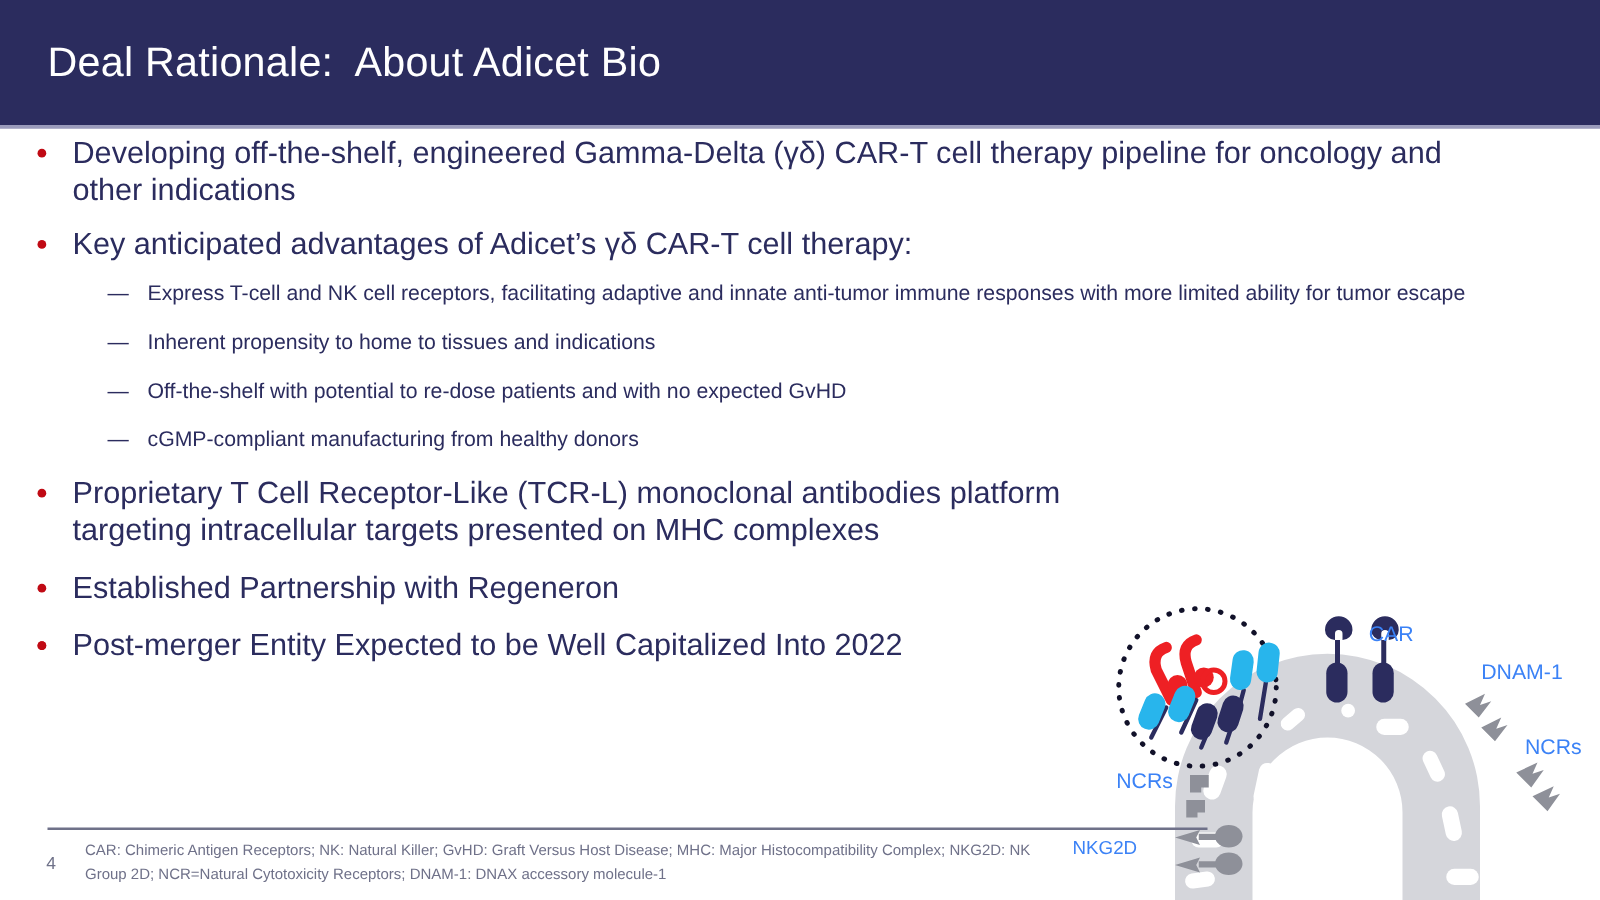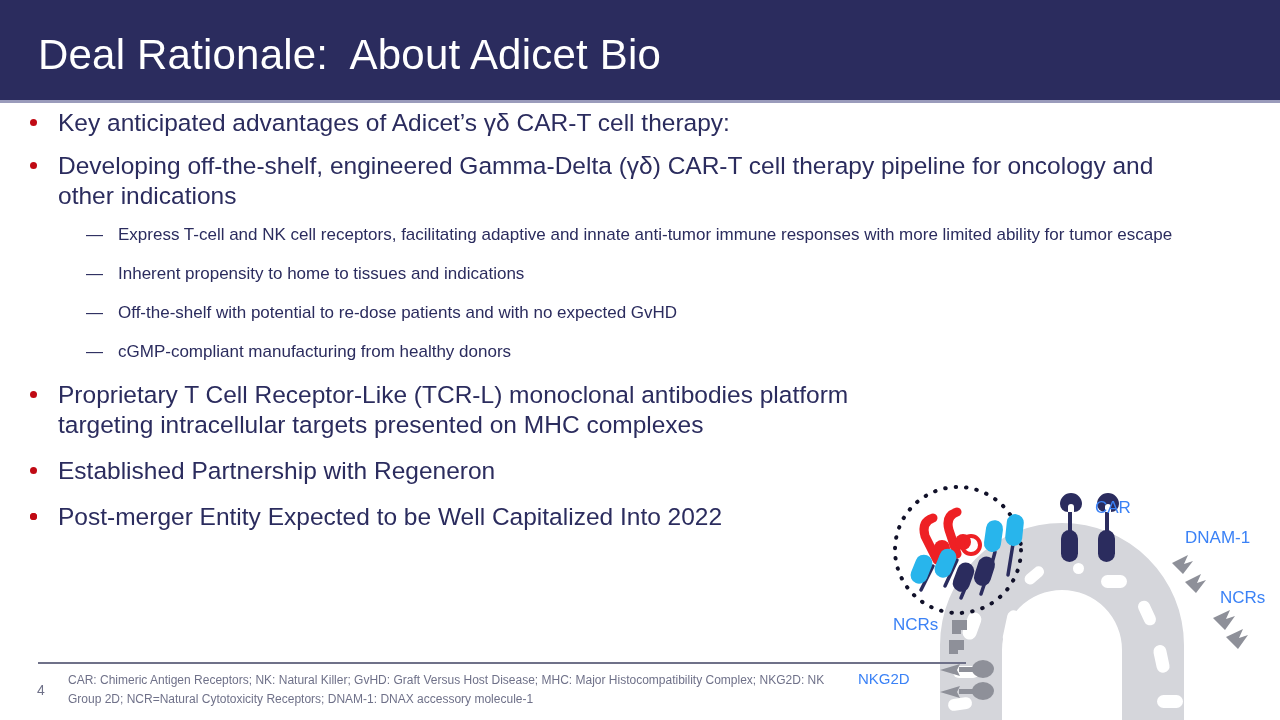--- a/index.html
+++ b/index.html
@@ -32,21 +32,21 @@
     left: 0;
     top: 100px;
     width: 1280px;
     height: 3px;
     background: #9a9bbb;
   }
   #slide-title {
     position: absolute;
     left: 38px;
     top: 31px;
-    font-size: 42px;
+    font-size: 33px;
     color: #ffffff;
     letter-spacing: 0.2px;
     white-space: pre;
   }
 
   
   #body {
     position: absolute;
     left: 0;
     top: 108px;
@@ -139,28 +139,28 @@
 <body>
 
 <div id="slide">
 
   <div id="header-band"></div>
   <div id="header-rule"></div>
   <div id="slide-title">Deal Rationale:  About Adicet Bio</div>
 
   <div id="body">
 
+    <div class="lvl1 pad-a">
+      <span class="dot"></span>
+      <span>Developing off-the-shelf, engineered Gamma-Delta (γδ) CAR-T cell therapy pipeline for oncology and other indications</span>
+    </div>
+
     <div class="lvl1">
       <span class="dot"></span>
       <span>Key anticipated advantages of Adicet’s γδ CAR-T cell therapy:</span>
-    </div>
-
-    <div class="lvl1 pad-a">
-      <span class="dot"></span>
-      <span>Developing off-the-shelf, engineered Gamma-Delta (γδ) CAR-T cell therapy pipeline for oncology and other indications</span>
     </div>
 
     <div class="sub-group">
 
       <div class="lvl2 pad-b">
         <span class="dash">—</span>
         <span>Express T-cell and NK cell receptors, facilitating adaptive and innate anti-tumor immune responses with more limited ability for tumor escape</span>
       </div>
 
       <div class="lvl2">

